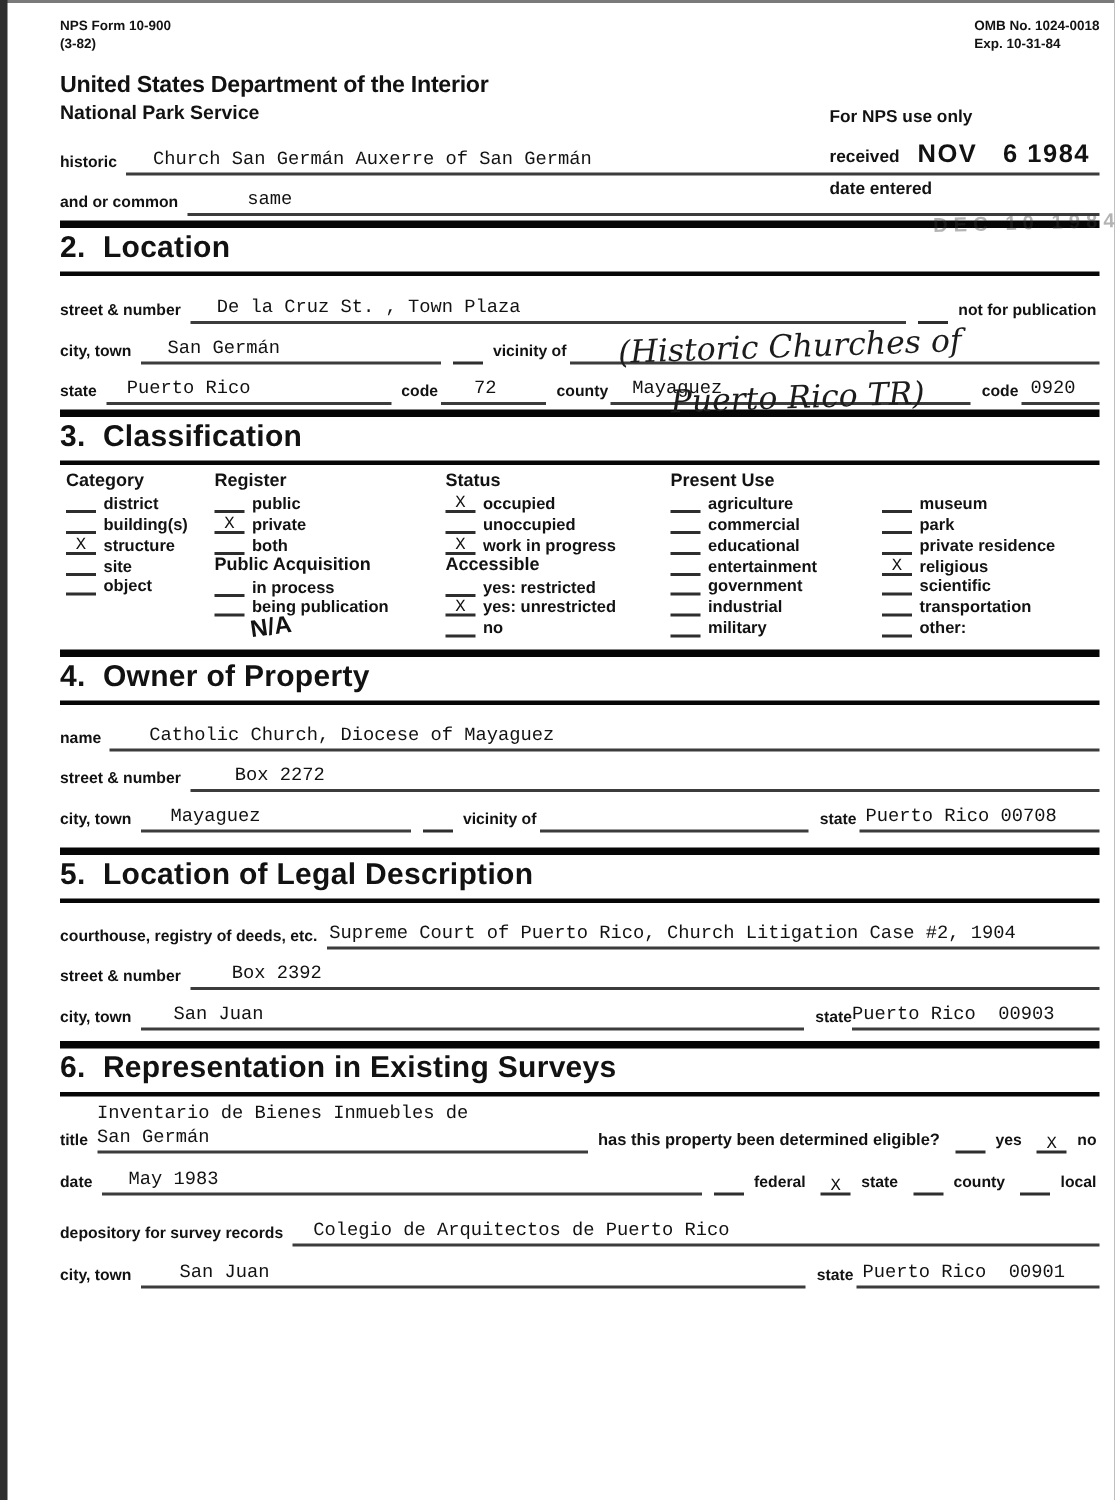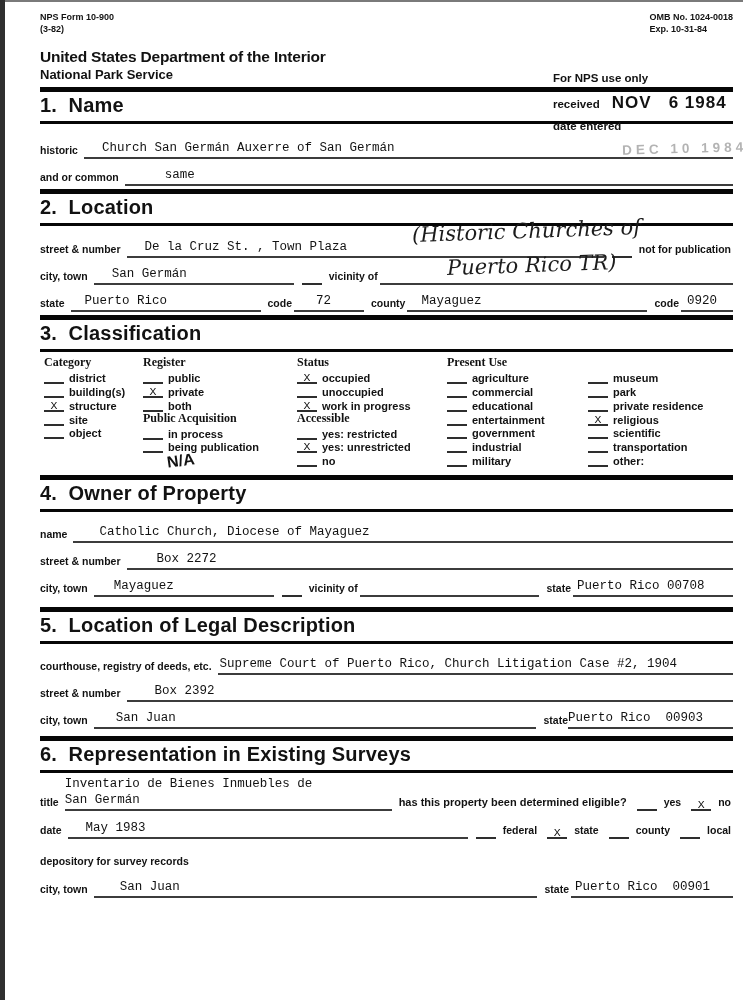--- a/index.html
+++ b/index.html
@@ -32,21 +32,21 @@
   .fl { font-size:10.5px; font-weight:700; padding:0 6px 3px 0; white-space:nowrap; }
   .fv { font-family:"Liberation Mono","DejaVu Sans Mono",monospace; font-size:12.5px;
         border-bottom:2px solid #3c3c3c; padding:0 0 1px 0; white-space:pre; line-height:1.2; }
   .grow { flex:1; }
   .fr-label { font-size:10.5px; font-weight:700; padding:0 2px 3px 7px; white-space:nowrap; }
   .ckmark { width:20px; flex:none; border-bottom:2px solid #2e2e2e; text-align:center;
             font-family:"Liberation Mono",monospace; font-size:11.5px; line-height:11px; height:12px;
             display:inline-block; }
   .frow .ckmark { margin-left:8px; }
   .cls { display:flex; margin-top:4px; padding-left:4px; }
-  .colhead { font-size:12px; font-weight:800; height:14px; line-height:13px;font-family:Liberation Serif, serif; }
+  .colhead { font-size:12px; font-weight:800; height:14px; line-height:13px; }
   .ck { display:flex; align-items:flex-end; height:13.8px; }
   .ck .ckmark { margin-right:5px; }
   .cklabel { font-size:11px; font-weight:700; line-height:12px; white-space:nowrap; }
   .hand { font-family:"DejaVu Serif", serif; font-style:italic; color:#1c1c1c; }
   .hw1 { position:absolute; left:412px; top:219px; font-size:21px; transform:rotate(-2deg); white-space:nowrap; z-index:3; }
   .hw2 { position:absolute; left:447px; top:253px; font-size:21px; transform:rotate(-2deg); white-space:nowrap; z-index:3; }
   .hwna { position:absolute; left:24px; top:96px; font-size:16px; font-weight:700; transform:rotate(-8deg); z-index:3; }
   .typedline { font-family:"Liberation Mono","DejaVu Sans Mono",monospace; font-size:12.5px; line-height:1.25; white-space:pre; }
 </style>
 </head>
@@ -72,23 +72,20 @@
     <div class="nps-only">For NPS use only</div>
     <div class="received-row">
       <span class="rcv-label">received</span>
       <span class="stamp1">NOV   6 1984</span>
     </div>
     <div class="date-entered">date entered</div>
   </div>
   <div class="stamp2">DEC 10 1984</div>
 
 
-  <div class="sec" style="margin-top:5px">
-    <div class="sec-title">1.  Name</div>
-  </div>
   <div class="hand hw1">(Historic Churches of</div>
   <div class="hand hw2">Puerto Rico TR)</div>
   <div class="frow" style="margin-top:17px">
     <span class="fl">historic</span>
     <span class="fv grow" style="padding-left:18px">Church San Germán Auxerre of San Germán</span>
   </div>
   <div class="frow" style="margin-top:9px">
     <span class="fl">and or common</span>
     <span class="fv grow" style="padding-left:40px">same</span>
   </div>
@@ -324,20 +321,21 @@
     <span class="fr-label">federal</span>
     <span class="ckmark">X</span>
     <span class="fr-label">state</span>
     <span class="ckmark"></span>
     <span class="fr-label">county</span>
     <span class="ckmark"></span>
     <span class="fr-label">local</span>
   </div>
   <div class="frow" style="margin-top:16px">
     <span class="fl">depository for survey records</span>
+    <span class="fv grow" style="padding-left:14px">Colegio de Arquitectos de Puerto Rico</span>
   </div>
   <div class="frow" style="margin-top:10px">
     <span class="fl">city, town</span>
     <span class="fv grow" style="padding-left:26px">San Juan</span>
     <span class="fr-label">state</span>
     <span class="fv" style="width:162px;padding-left:4px">Puerto Rico  00901</span>
   </div>
 
 </div>
 

